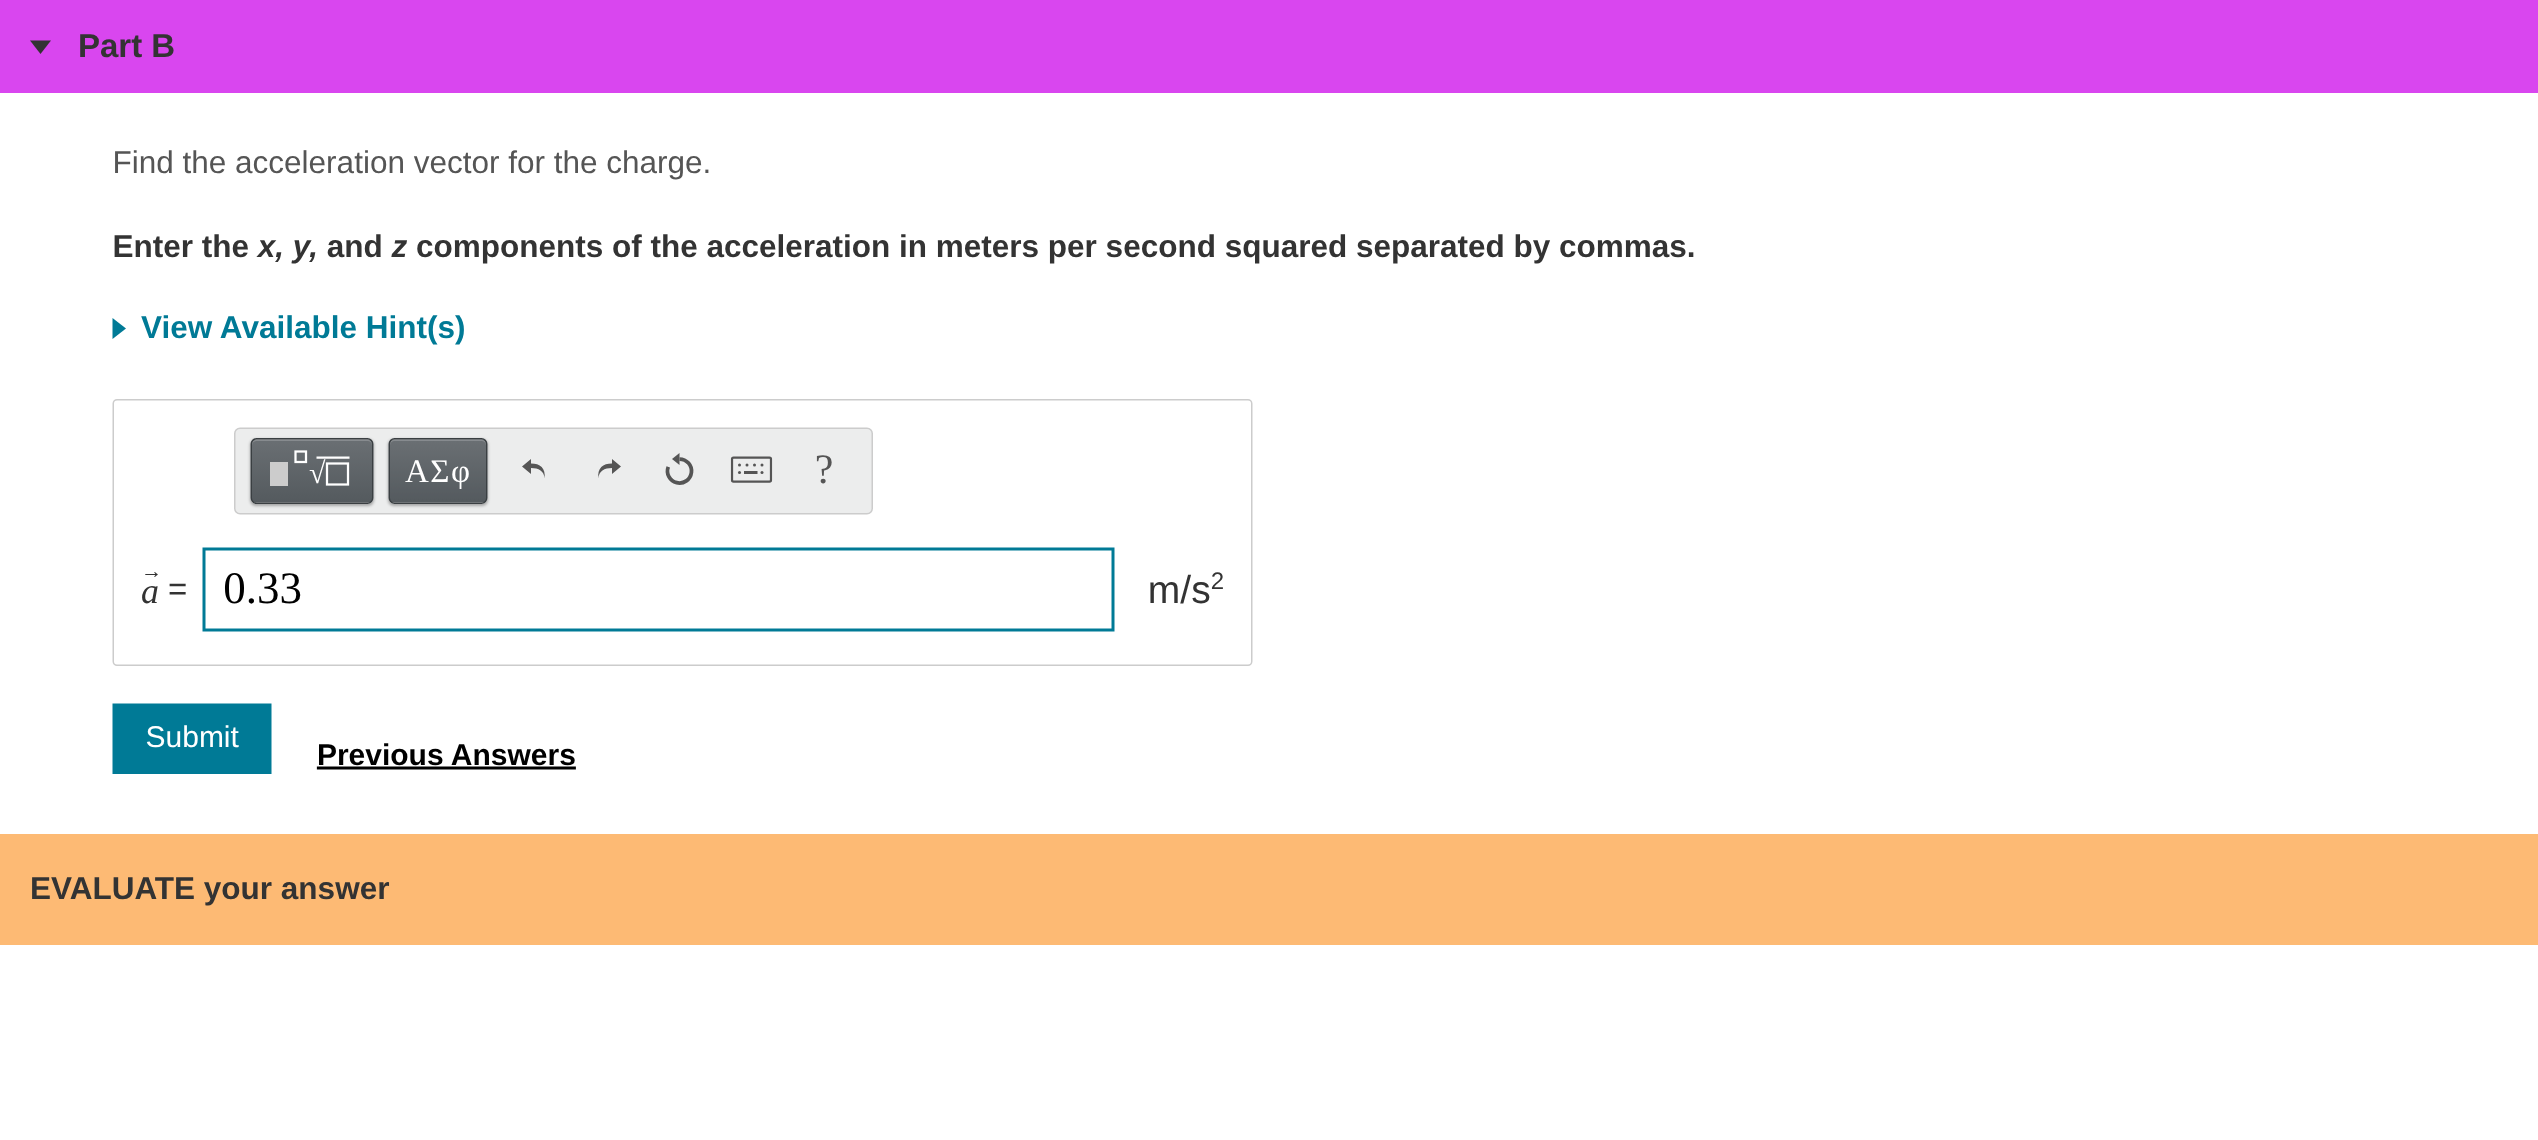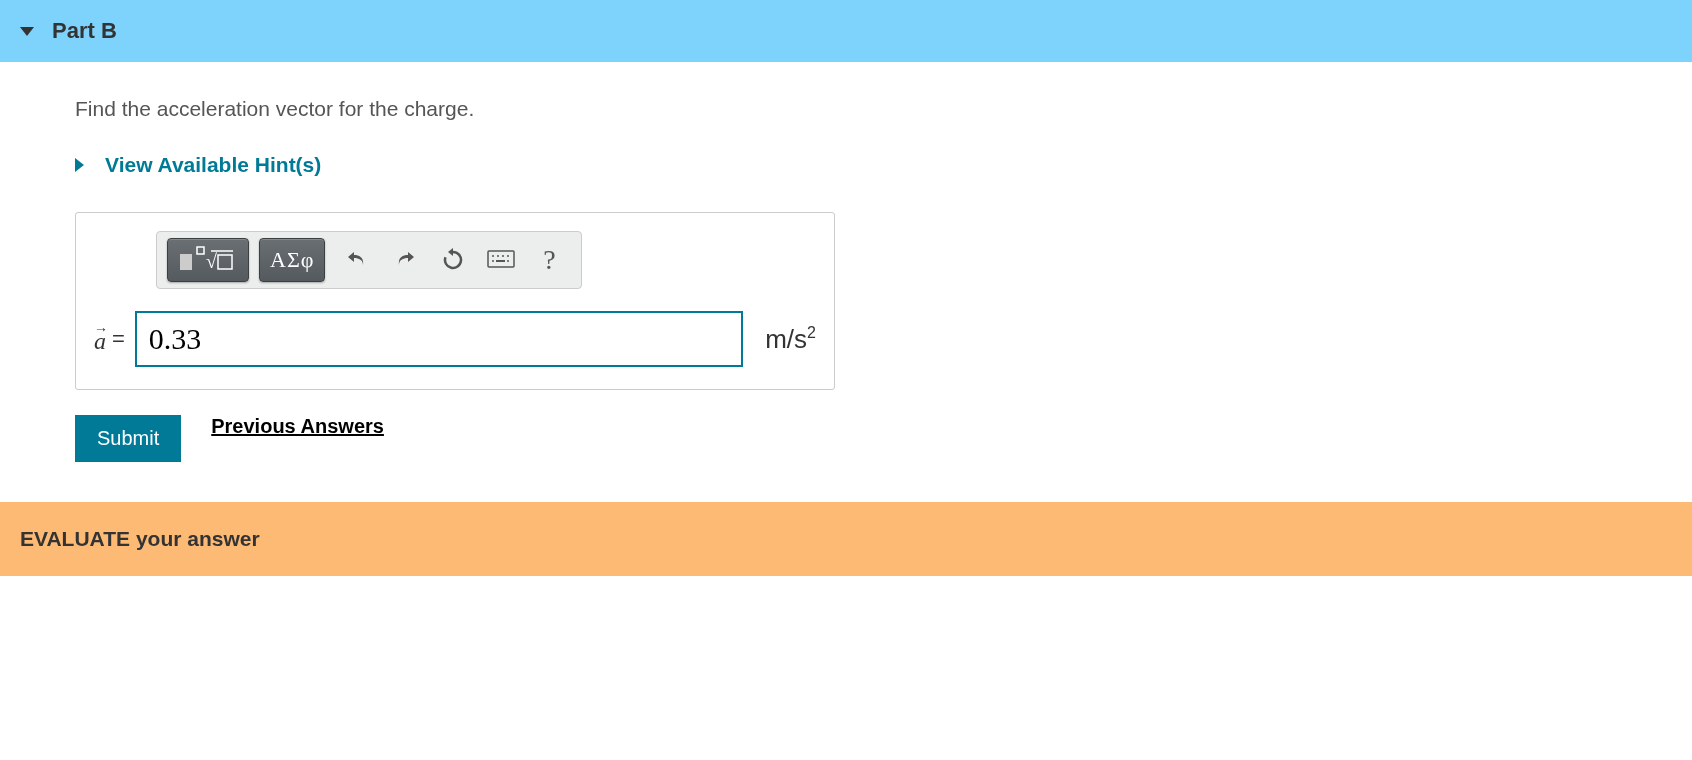--- a/index.html
+++ b/index.html
@@ -8,21 +8,21 @@
     padding: 0;
   }
   body {
     font-family: Arial, Helvetica, sans-serif;
     font-size: 20px;
     color: #333;
     background: #fff;
     width: 1692px;
   }
   .part-header {
-    background: #7dd3fc;
+    background: #d946ef;
     padding: 18px 20px;
     display: flex;
     align-items: center;
     gap: 18px;
   }
   .part-header .caret {
     width: 0;
     height: 0;
     border-left: 7px solid transparent;
     border-right: 7px solid transparent;
@@ -43,21 +43,21 @@
   }
   .instruction {
     font-weight: bold;
     font-size: 21px;
     color: #333;
     margin-bottom: 30px;
   }
   .hint-link {
     display: flex;
     align-items: center;
-    gap: 21px;
+    gap: 10px;
     color: #007a96;
     font-weight: bold;
     font-size: 21px;
     margin-bottom: 35px;
     cursor: pointer;
   }
   .hint-link .caret-right {
     width: 0;
     height: 0;
     border-top: 7px solid transparent;
@@ -151,21 +151,21 @@
   .unit {
     font-family: Liberation Sans, sans-serif;
     font-size: 26px;
     padding-left: 22px;
   }
   .unit sup {
     font-size: 16px;
   }
   .actions {
     display: flex;
-    align-items: flex-start;
+    align-items: flex-end;
     gap: 30px;
     margin-bottom: 40px;
   }
   .submit-btn {
     background: #007a96;
     color: #fff;
     border: none;
     padding: 12px 22px;
     font-size: 20px;
     cursor: pointer;
@@ -187,20 +187,23 @@
 </head>
 <body>
 
 <div class="part-header">
   <span class="caret"></span>
   <span class="title">Part B</span>
 </div>
 
 <div class="content">
   <p class="question-text">Find the acceleration vector for the charge.</p>
+  <p class="instruction">
+    <span>Enter the </span><i>x, y, </i><span>and </span><i>z</i><span> components of the acceleration in meters per second squared separated by commas.</span>
+  </p>
 
   <div class="hint-link">
     <span class="caret-right"></span>
     <span>View Available Hint(s)</span>
   </div>
 
   <div class="answer-box">
     <div class="toolbar-wrap">
       <div class="toolbar">
         <div class="tb-group">

